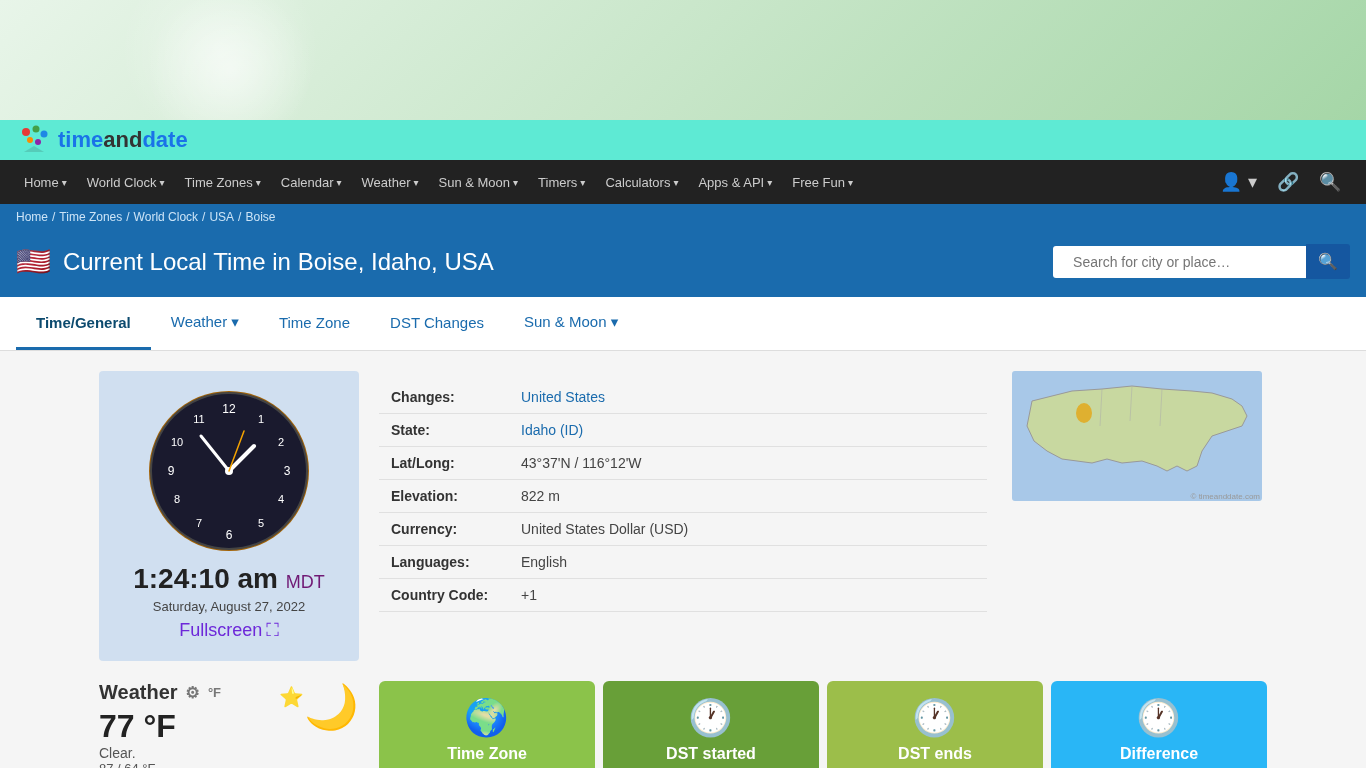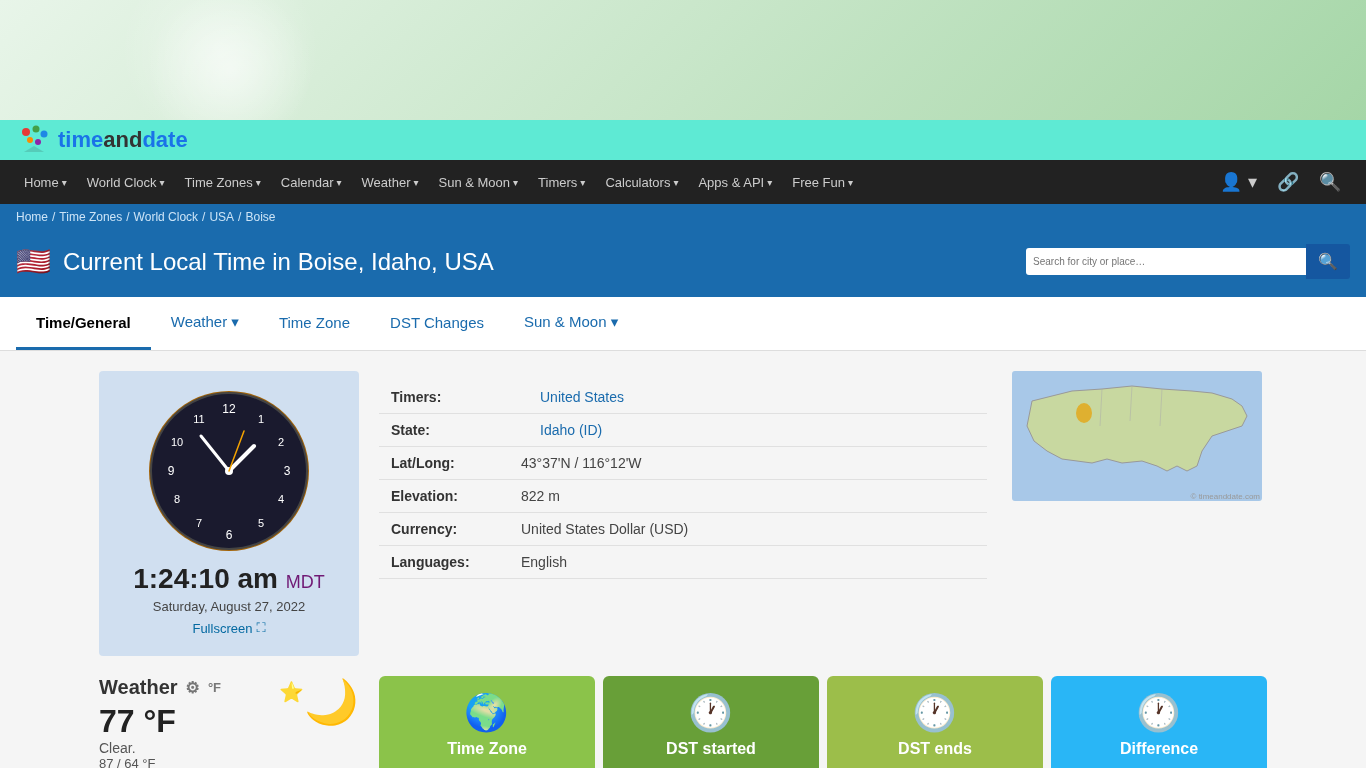--- a/index.html
+++ b/index.html
@@ -90,25 +90,25 @@
       color: #fff;
       font-size: 24px;
       font-weight: normal;
     }
     .search-bar {
       display: flex;
       align-items: center;
       gap: 0;
     }
     .search-input {
-      width: 280px;
-      padding: 8px 7px;
+      width: 253px;
+      padding: 8px 20px;
       border: none;
       border-radius: 3px 0 0 3px;
-      font-size: 10px;
+      font-size: 14px;
       outline: none;
     }
     .search-btn {
       background: #1557a0;
       border: none;
       padding: 8px 12px;
       cursor: pointer;
       border-radius: 0 3px 3px 0;
       color: #fff;
       font-size: 16px;
@@ -129,21 +129,21 @@
       font-size: 15px;
       text-decoration: none;
       border-bottom: 3px solid transparent;
       display: flex;
       align-items: center;
       gap: 4px;
       white-space: nowrap;
     }
     .tab.active {
       border-bottom: 3px solid #1a6bad;
-      color: #000000;
+      color: #0c4a6e;
       font-weight: bold;
     }
 
     
     .main-content {
       max-width: 1200px;
       margin: 0 auto;
       padding: 20px 16px;
     }
 
@@ -190,26 +190,26 @@
       font-size: 18px;
       font-weight: normal;
       color: #701a75;
     }
     .clock-date {
       color: #444;
       font-size: 13px;
       margin-top: 4px;
     }
     .fullscreen-link {
-      color: #0369a1;
-      font-size: 13px;
+      color: #6d28d9;
+      font-size: 18px;
       text-decoration: none;
       margin-top: 6px;
       display: flex;
-      align-items: center;
+      align-items: flex-start;
       gap: 4px;
     }
 
     
     .info-section {
       padding: 10px 0;
     }
     .info-table {
       width: 100%;
       border-collapse: collapse;
@@ -219,21 +219,21 @@
       border-bottom: 1px solid #e0e0e0;
       vertical-align: top;
     }
     .info-table td:first-child {
       color: #333;
       font-weight: bold;
       width: 130px;
       white-space: nowrap;
     }
     .info-table td:last-child { color: #444; }
-    .info-table a { color: #1a6bad; text-decoration: none; margin-left: 19px; }
+    .info-table a { color: #1a6bad; text-decoration: none; }
 
     
     .map-section {
       display: flex;
       align-items: flex-start;
       justify-content: center;
     }
 
     
     .bottom-row {
@@ -435,21 +435,21 @@
       <div class="clock-date">Saturday, August 27, 2022</div>
       <a class="fullscreen-link" href="#">
         <span>Fullscreen</span> ⛶
       </a>
     </div>
 
     <div class="info-section">
       <table class="info-table">
         <tbody>
             <tr>
-          <td>Timers:</td>
+          <td>Changes:</td>
           <td><a href="#">United States</a></td>
         </tr>
         <tr>
           <td>State:</td>
           <td><a href="#">Idaho (ID)</a></td>
         </tr>
         <tr>
           <td>Lat/Long:</td>
           <td>43°37'N / 116°12'W</td>
         </tr>
@@ -457,20 +457,24 @@
           <td>Elevation:</td>
           <td>822 m</td>
         </tr>
         <tr>
           <td>Currency:</td>
           <td>United States Dollar (USD)</td>
         </tr>
         <tr>
           <td>Languages:</td>
           <td>English</td>
+        </tr>
+        <tr>
+          <td>Country Code:</td>
+          <td>+1</td>
         </tr>
       </tbody>
         </table>
     </div>
 
     <div class="map-section">
       <div class="usa-map-container">
         <svg width="250" height="130" viewBox="0 0 250 130">
           <rect width="250" height="130" fill="#a8c8e8" rx="3"></rect>
 

